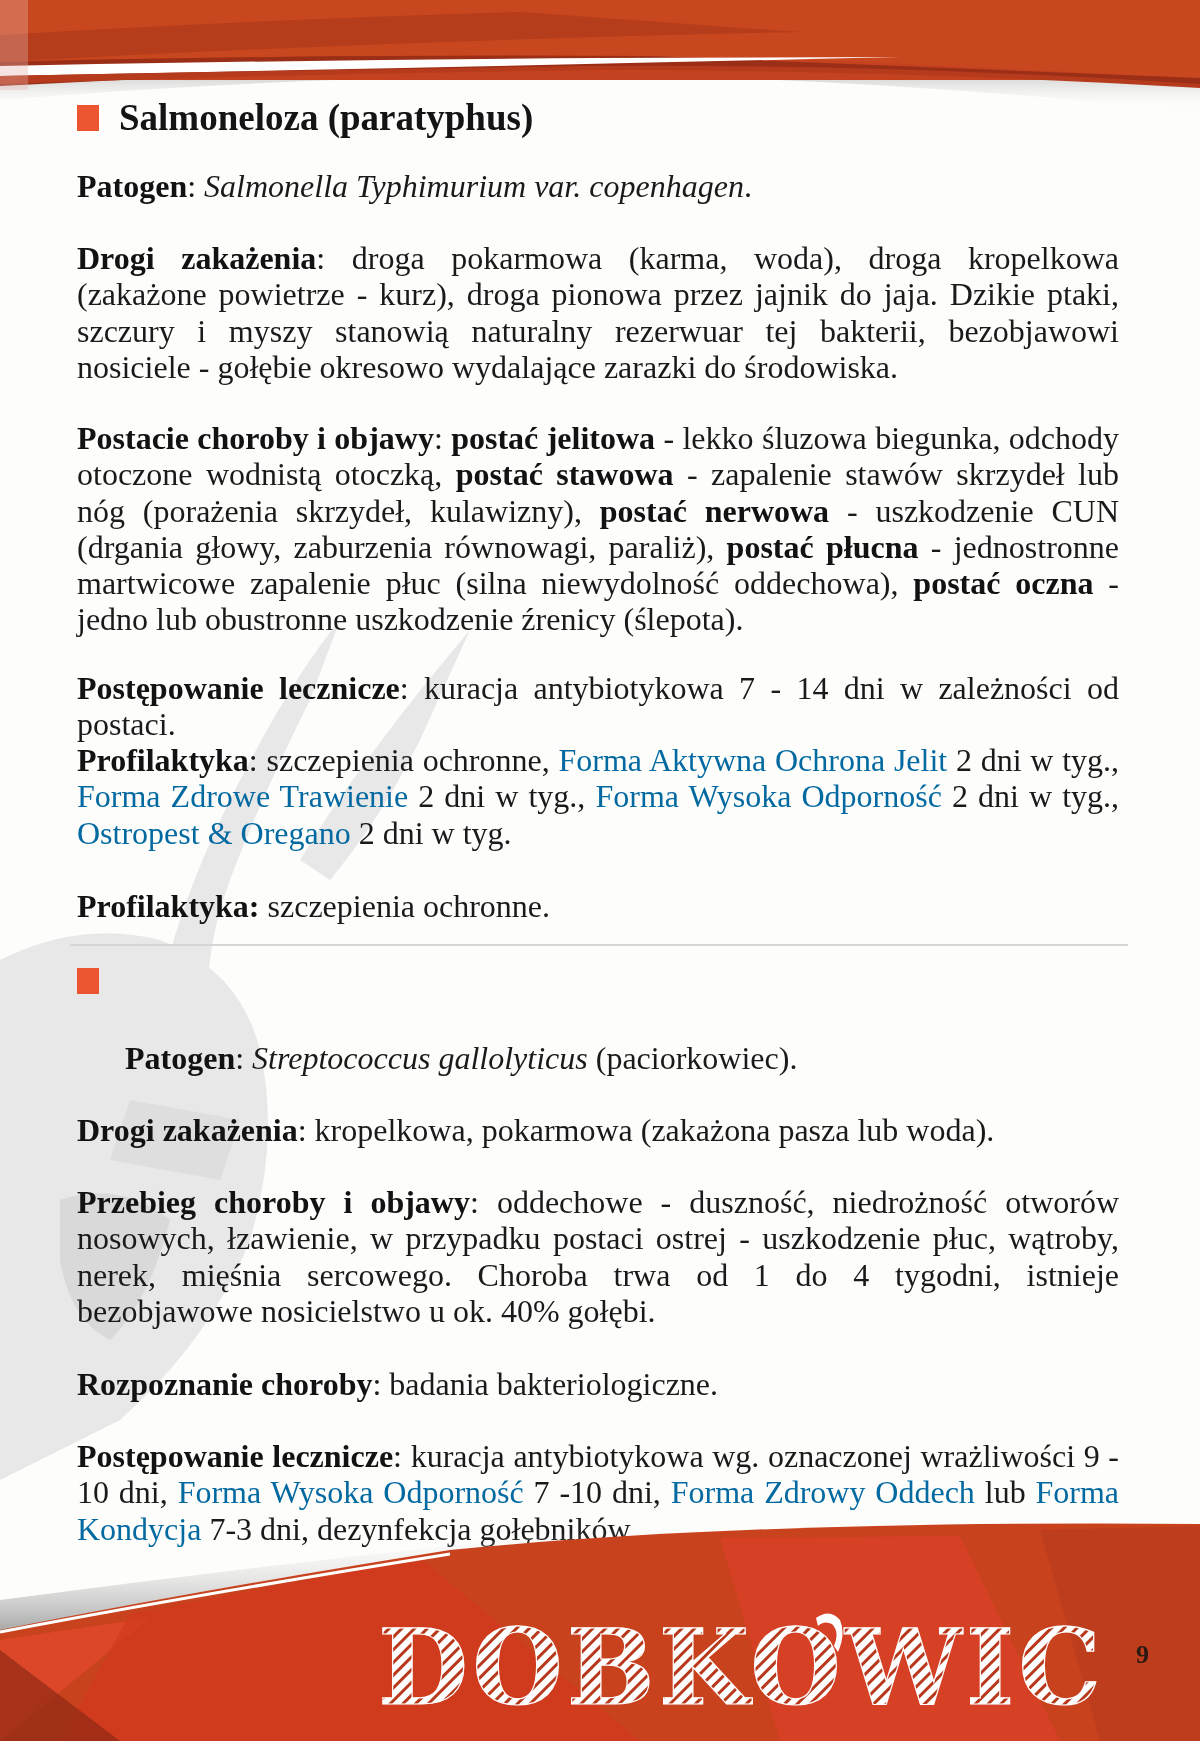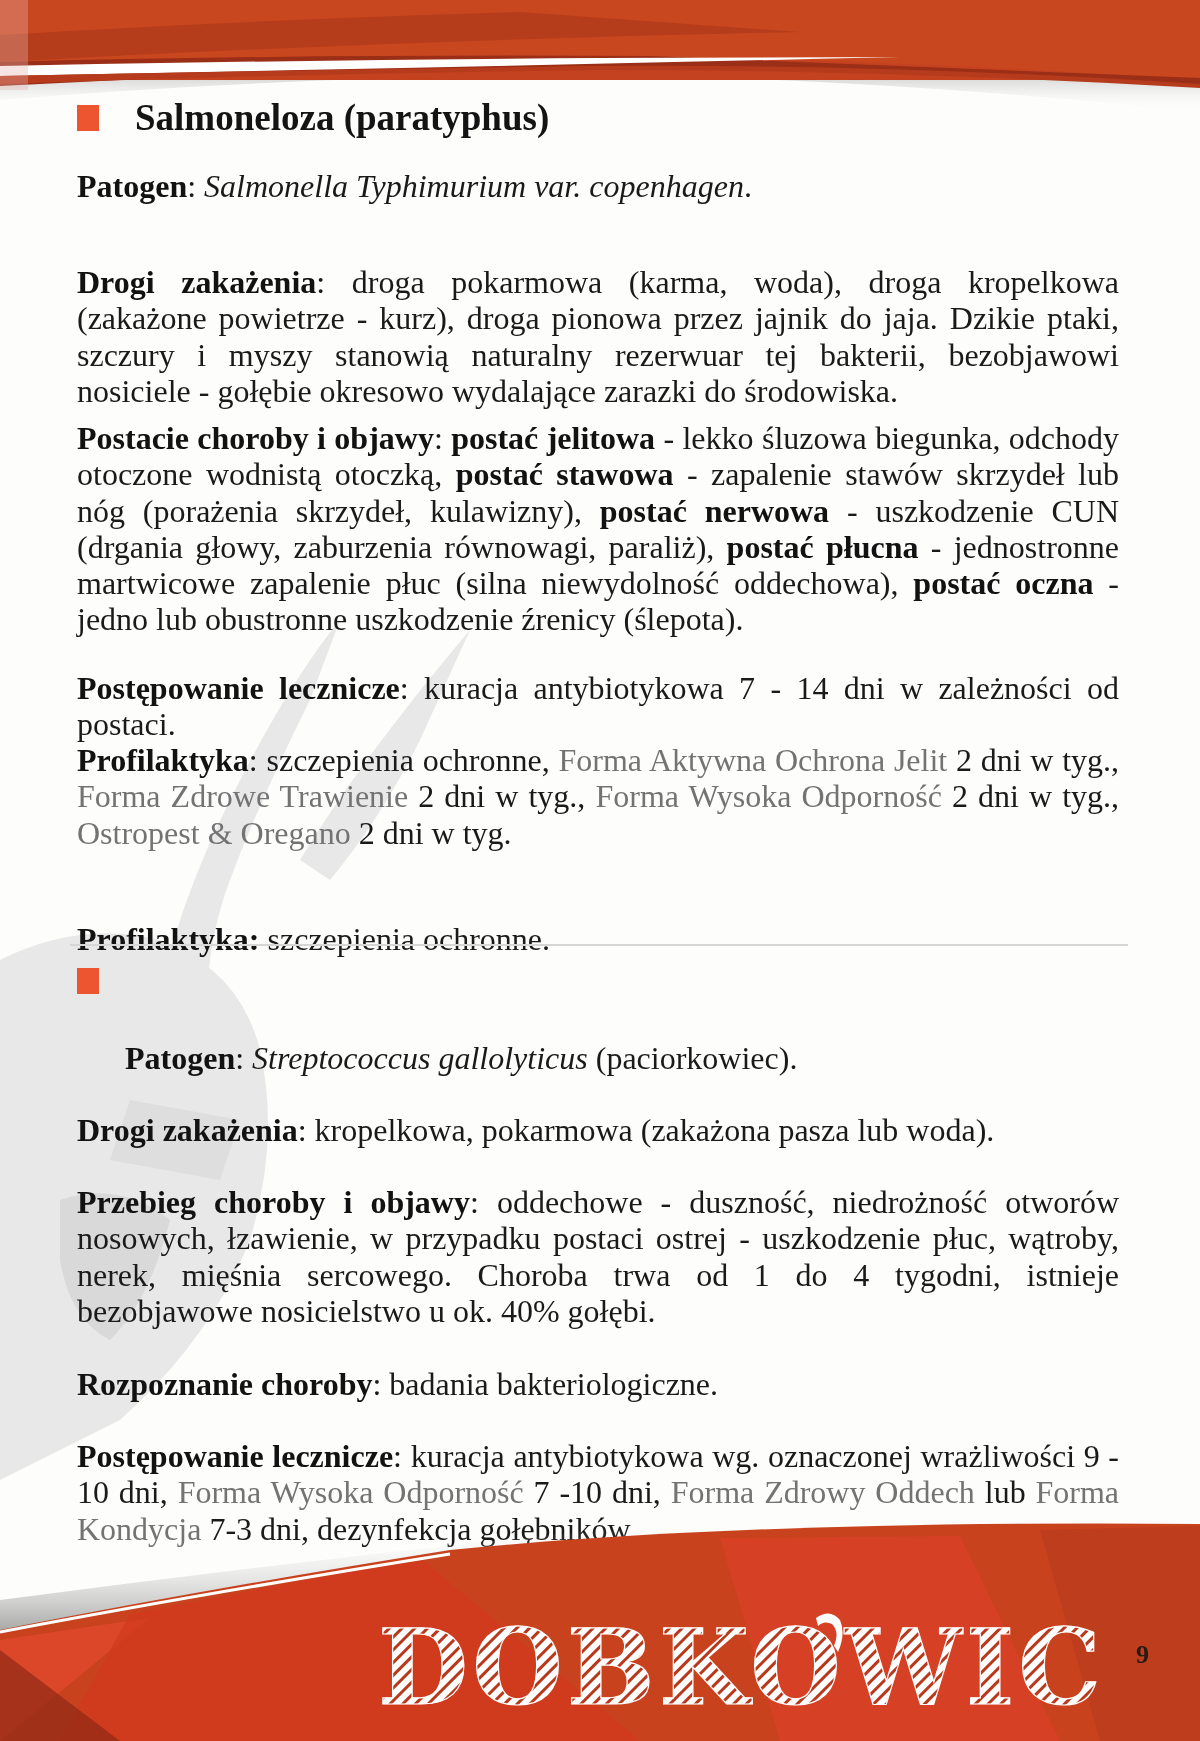--- a/index.html
+++ b/index.html
@@ -12,34 +12,34 @@
   .hdr-svg, .ftr-svg { position: absolute; left: 0; width: 1200px; }
   .hdr-svg { top: 0; height: 120px; }
   .ftr-svg { top: 1490px; height: 251px; }
   .ghost-bird { position: absolute; left: 0; top: 620px; width: 560px; height: 900px; }
 
   .content {
     position: absolute; left: 77px; top: 0; width: 1042px;
   }
   .heading {
     position: absolute; left: 0; display: flex; align-items: center;
-    font-weight: bold; font-size: 37px; color: #141414; white-space: nowrap; gap: 16px;
+    font-weight: bold; font-size: 37px; color: #141414; white-space: nowrap;
   }
   .heading .bullet {
     display: inline-block; width: 22px; height: 26px; background: #ec5530;
     margin-right: 20px;
   }
   .para {
     position: absolute; left: 0; width: 1042px;
     font-size: 32px; line-height: 36.3px; text-align: justify;
     text-align-last: left;
   }
   .para b { font-weight: bold; color: #121212; }
   .para i { font-style: italic; }
-  .hl { color: #737373; }
+  .hl { color: #0369a1; }
   .divider {
     position: absolute; left: 70px; top: 944px; width: 1058px; height: 2px;
     background: #d6d6d6;
   }
   .logo {
     position: absolute; left: 378px; top: 1612px; width: 720px; height: 100px;
   }
   .page-num {
     position: absolute; left: 1136px; top: 1640px; font-size: 26px; font-weight: bold;
     color: #2a1a14;
@@ -81,37 +81,37 @@
 
   <div class="heading" style="top:96px;">
     <span class="bullet"></span>
     <span>Salmoneloza (paratyphus)</span>
   </div>
 
   <div class="para" style="top:168px;">
     <b>Patogen</b><span>: </span><i>Salmonella Typhimurium var. copenhagen</i><span>.</span>
   </div>
 
-  <div class="para" style="top:240px;margin-top:24px;">
+  <div class="para" style="top:240px;">
     <b>Drogi zakażenia</b><span>: </span><span>droga pokarmowa (karma, woda), droga kropelkowa (zakażone powietrze - kurz), droga pionowa przez jajnik do jaja. Dzikie ptaki, szczury i myszy stanowią naturalny rezerwuar tej bakterii, bezobjawowi nosiciele - gołębie okresowo wydalające zarazki do środowiska.</span>
   </div>
 
   <div class="para" style="top:420px;">
     <b>Postacie choroby i objawy</b><span>: </span><b>postać jelitowa</b><span> - lekko śluzowa biegunka, odchody otoczone wodnistą otoczką, </span><b>postać stawowa</b><span> - zapalenie stawów skrzydeł lub nóg (porażenia skrzydeł, kulawizny), </span><b>postać nerwowa</b><span> - uszkodzenie CUN (drgania głowy, zaburzenia równowagi, paraliż), </span><b>postać płucna</b><span> - jednostronne martwicowe zapalenie płuc (silna niewydolność oddechowa), </span><b>postać oczna</b><span> - jedno lub obustronne uszkodzenie źrenicy (ślepota).</span>
   </div>
 
   <div class="para" style="top:670px;">
     <b>Postępowanie lecznicze</b><span>: </span><span>kuracja antybiotykowa 7 - 14 dni w zależności od postaci.</span>
   </div>
 
   <div class="para" style="top:742px;">
     <b>Profilaktyka</b><span>: </span><span>szczepienia ochronne, </span><span class="hl">Forma Aktywna Ochrona Jelit</span><span> 2 dni w tyg., </span><span class="hl">Forma Zdrowe Trawienie</span><span> 2 dni w tyg., </span><span class="hl">Forma Wysoka Odporność</span><span> 2 dni w tyg., </span><span class="hl">Ostropest &amp; Oregano</span><span> 2 dni w tyg.</span>
   </div>
 
-  <div class="para" style="top:888px;margin-top:33px;">
+  <div class="para" style="top:888px;">
     <b>Profilaktyka:</b><span> szczepienia ochronne.</span>
   </div>
 
   <div class="heading" style="top:968px;">
     <span class="bullet"></span>
   </div>
 
   <div class="para" style="top:1040px;margin-left:48px;">
     <b>Patogen</b><span>: </span><i>Streptococcus gallolyticus</i><span> (paciorkowiec).</span>
   </div>

